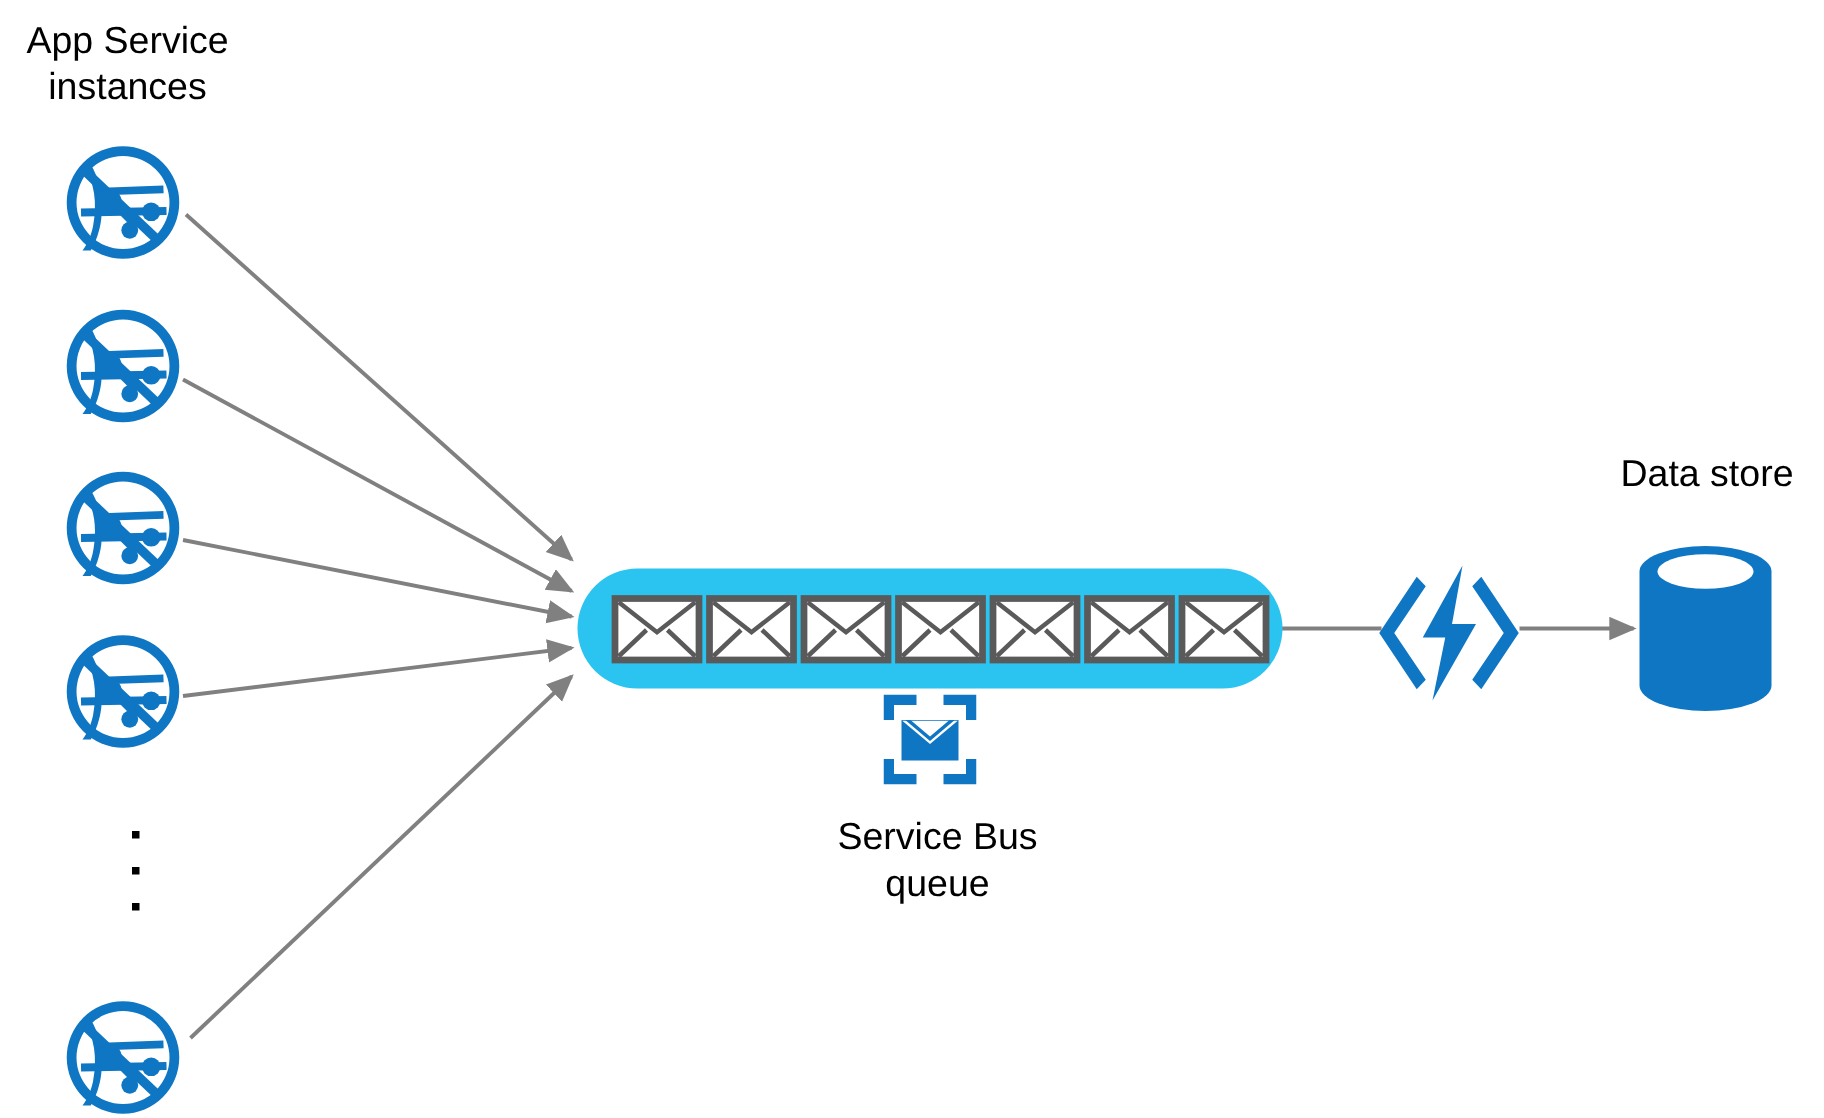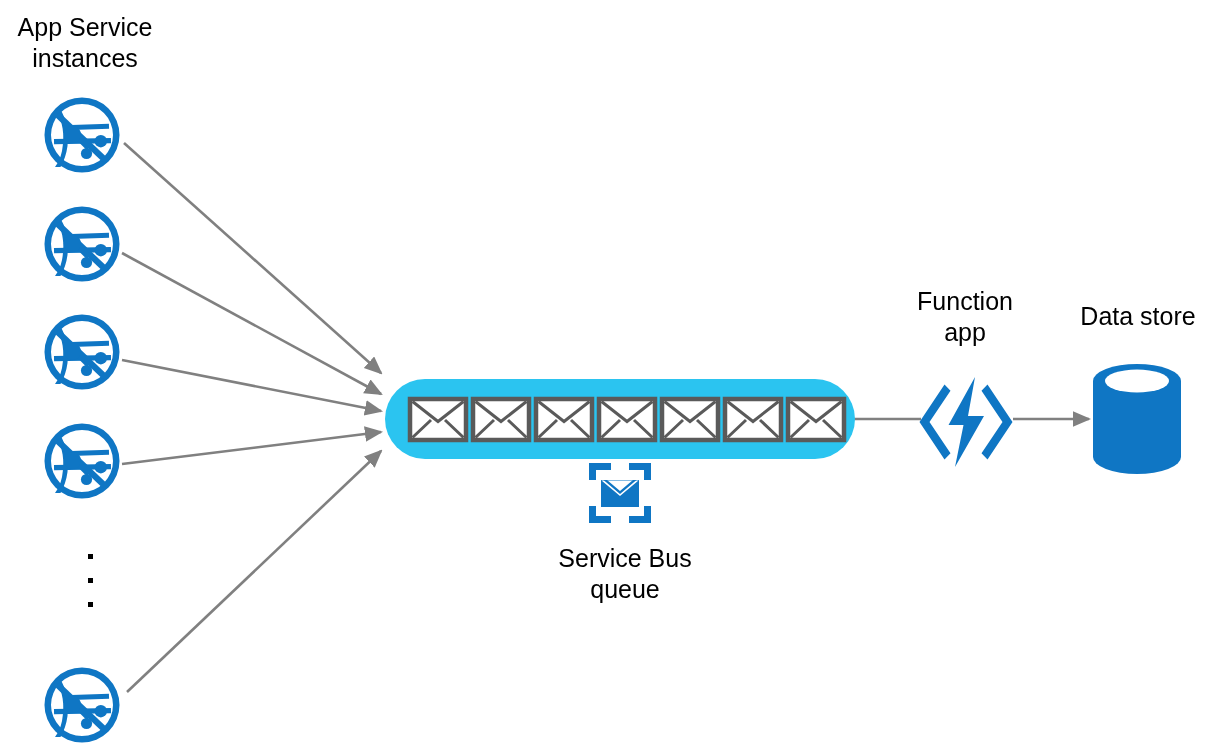--- a/index.html
+++ b/index.html
@@ -240,18 +240,16 @@
       <ellipse cx="46" cy="18" rx="32" ry="11.5" fill="#FFFFFF"></ellipse>
     </g>
   </svg>
 
   <div class="label" id="label-app-service">App Service
 instances</div>
 
   <div class="label" id="label-service-bus">Service Bus
 queue</div>
 
-  <div class="label" id="label-function-app">Function
-app</div>
 
   <div class="label" id="label-data-store">Data store</div>
 
 </div>
 
 </body></html>

